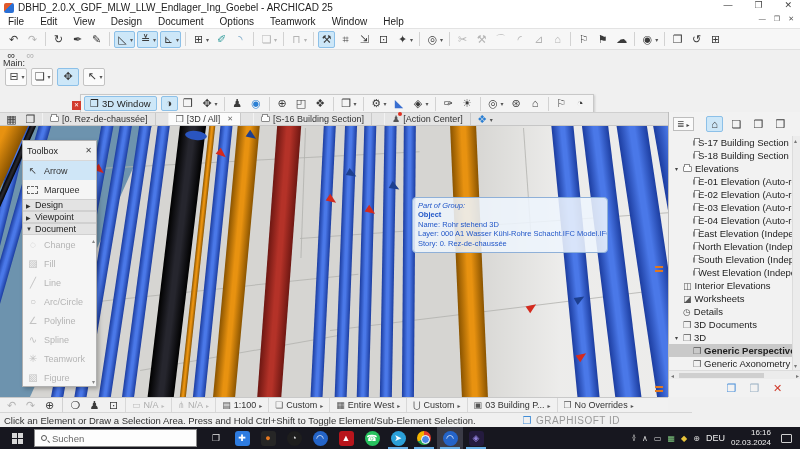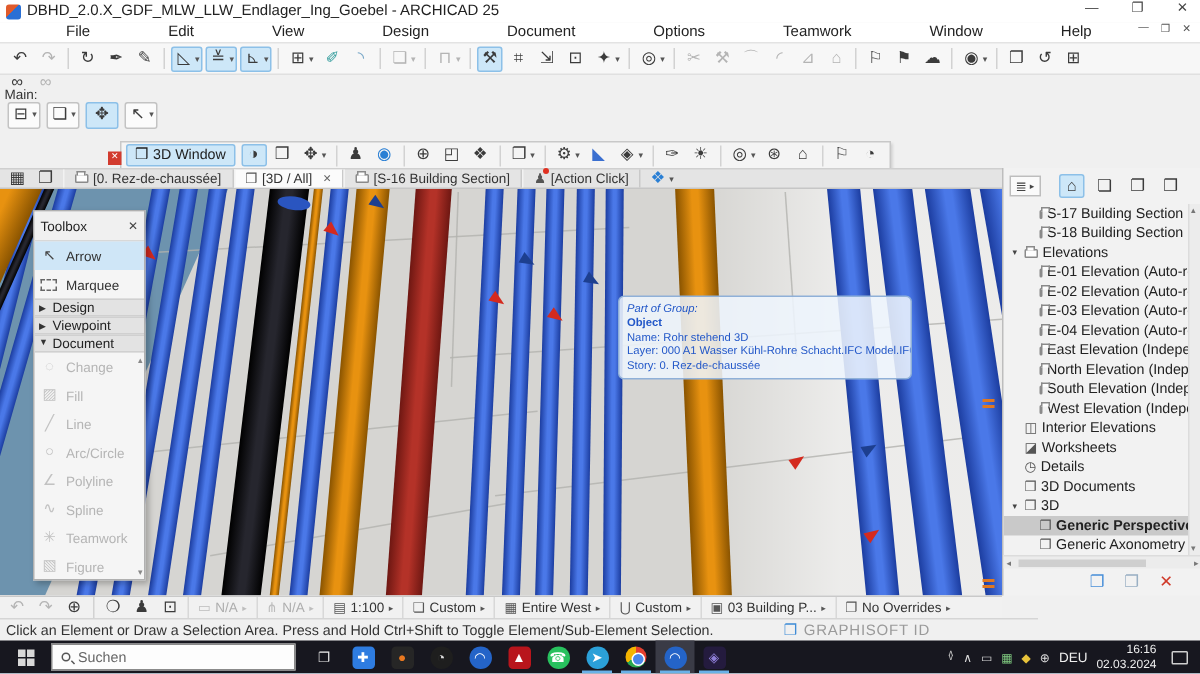--- a/index.html
+++ b/index.html
@@ -8,21 +8,21 @@
   #app { position:relative; width:800px; height:449px; overflow:hidden; background:#f0f0f0; }
 
   
   .titlebar { position:absolute; left:0; top:0; width:800px; height:15px; background:#fff; display:flex; align-items:center; padding:0 4px; }
   .appico { width:10px; height:10px; margin-right:4px; border-radius:2px;
             background:linear-gradient(135deg,#e05a2b 0 45%,#2a6fd4 45% 100%); }
   .title { font-size:10px; color:#222; }
   .wctrls { position:absolute; right:8px; top:0; display:flex; gap:22px; }
   .wctrls span { font-size:9px; color:#444; cursor:default; }
   .menubar { position:absolute; left:0; top:15px; width:800px; height:13px; background:#fff; display:flex; align-items:center; }
-  .menubar span { font-size:10px; color:#222; padding:0 8px;margin-left:36px; }
+  .menubar span { font-size:10px; color:#222; padding:0 8px; }
   .childctrls { position:absolute; right:6px; top:15px; display:flex; gap:8px; }
   .childctrls span { font-size:7px; color:#555; }
 
   
   .tb1 { position:absolute; left:0; top:28px; width:800px; height:22px; background:#f7f7f7; border-top:1px solid #e3e3e3; border-bottom:1px solid #e0e0e0; display:flex; align-items:center; padding:0 4px; }
   .tb2 { position:absolute; left:2px; top:50px; height:10px; display:flex; align-items:center; }
   .tb2 .ic { height:10px; font-size:8px; }
   .ic { display:inline-flex; align-items:center; justify-content:center; height:17px; min-width:15px; padding:0 1px; margin:0 1px; border:1px solid transparent; border-radius:2px; color:#3b3b3b; cursor:default; }
   .ic .g { font-size:11px; line-height:1; width:13px; text-align:center; }
   .ic .dd { font-size:6px; color:#555; margin-left:1px; }
@@ -39,21 +39,21 @@
   .viewbar { position:absolute; left:80px; top:94px; height:19px; background:#f4f4f4; border:1px solid #c8c8c8; box-shadow:1px 1px 2px rgba(0,0,0,.15); display:flex; align-items:center; padding:0 3px; }
   .vb-badge { position:absolute; left:-9px; top:6px; width:9px; height:9px; background:#d23b2e; color:#fff; font-size:6px; line-height:9px; text-align:center; }
   .vb-btn { display:inline-flex; align-items:center; gap:3px; height:15px; padding:0 5px; background:#cde7f8; border:1px solid #8cc0e8; border-radius:2px; font-size:9.5px; color:#222; margin-right:3px; }
   .vb-btn .g { font-size:10px; }
   .viewbar .ic { height:15px; }
 
   
   .tabbar { position:absolute; left:0; top:112px; width:668px; height:14px; background:#e4e4e4; border-top:1px solid #cfcfcf; border-bottom:1px solid #c6c6c6; display:flex; align-items:stretch; }
   .tabbar-left,.tabbar-right { display:flex; align-items:center; padding:0 2px; }
   .tabbar .ic { height:12px; }
-  .tabs { display:flex; align-items:stretch; }
+  .tabs { display:flex; align-items:stretch;gap:12px; }
   .tab { display:flex; align-items:center; gap:3px; padding:0 7px; font-size:9px; color:#333; border-right:1px solid #c9c9c9; border-left:1px solid #f2f2f2; cursor:default; white-space:nowrap; }
   .tab.active { background:#fbfbfb; }
   .tab .tclose { font-size:7px; color:#666; margin-left:4px; }
   .tab .tg { font-size:9px; color:#555; position:relative; }
   .tab .dot { position:absolute; right:-2px; top:-2px; width:4px; height:4px; border-radius:50%; background:#e03020; }
   .fold { width:9px; height:6px; border:1px solid #8a8a8a; background:#fdfdfd; position:relative; border-radius:1px; }
   .fold::before { content:""; position:absolute; top:-3px; left:0; width:4px; height:2px; border:1px solid #8a8a8a; border-bottom:none; background:#fdfdfd; }
 
   
   .viewport { position:absolute; left:0; top:126px; width:668px; height:271px; overflow:hidden; cursor:crosshair; }
@@ -424,21 +424,21 @@
           <span class="tg">❒</span>
           <span>[3D / All]</span>
           <span class="tclose">✕</span>
         </div>
         <div class="tab">
           <span class="fold"></span>
           <span>[S-16 Building Section]</span>
         </div>
         <div class="tab">
           <span class="tg">♟<span class="dot"></span></span>
-          <span>[Action Click]</span>
+          <span>[Action Center]</span>
         </div>
       </div>
     <div class="tabbar-right">
         <span class="ic">
           <span class="g" style="color: rgb(42, 127, 212);">❖</span>
           <span class="dd">▾</span>
         </span>
       </div>
   </div>
 

